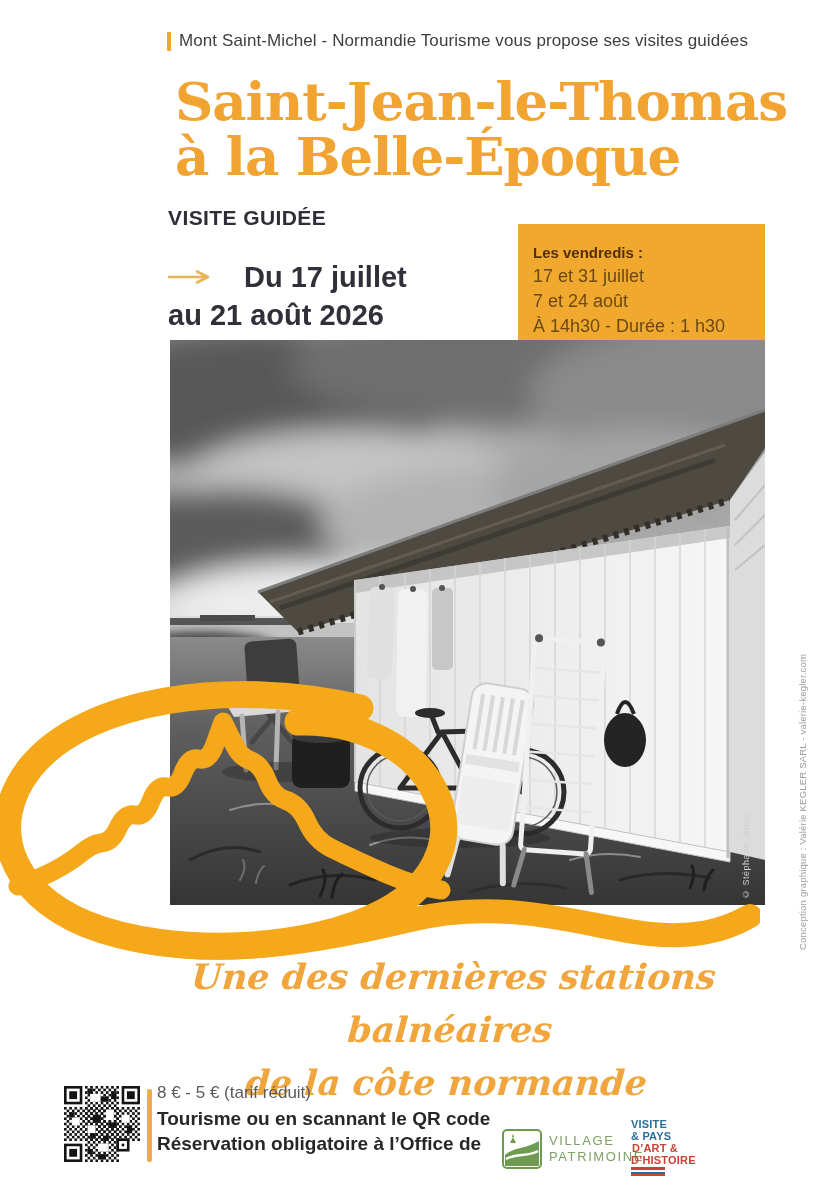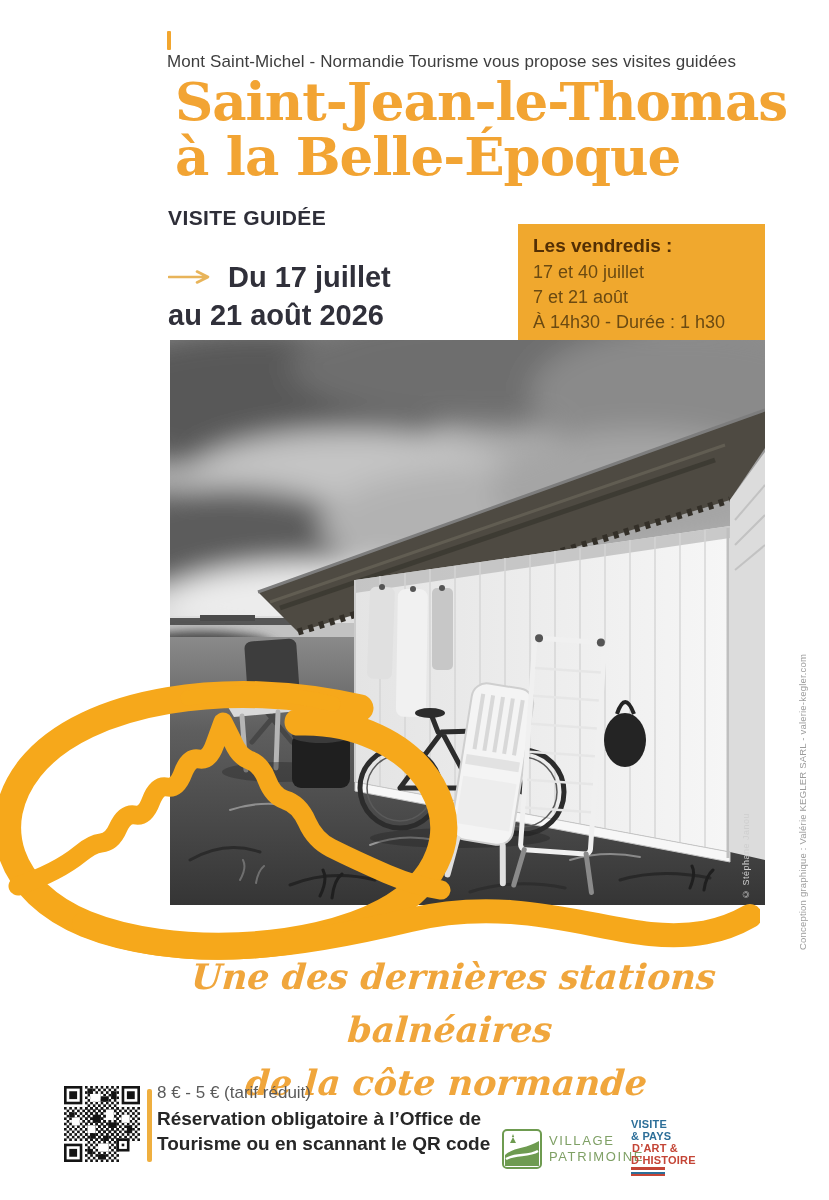--- a/index.html
+++ b/index.html
@@ -1,36 +1,36 @@
 <!DOCTYPE html>
 <html><head>
 <meta charset="utf-8">
 <style>
   html,body{margin:0;padding:0;background:#e8e8e8;}
   .page{position:relative;width:829px;height:1200px;background:#ffffff;overflow:hidden;
         font-family:"Liberation Sans",sans-serif;margin:0 auto;}
 
   
-  .kicker{position:absolute;left:167px;top:31px;display:flex;align-items:flex-start;gap:2px;flex-direction:column;}
+  .kicker{position:absolute;left:167px;top:31px;display:flex;align-items:center;gap:8px;}
   .kicker-bar{width:4px;height:19px;background:#F2A62F;border-radius:1px;flex:0 0 auto;}
   .kicker-text{font-size:17px;color:#3E3E3E;letter-spacing:.1px;}
 
   .title{position:absolute;left:175px;top:74px;margin:0;
          font-family:"DejaVu Serif",serif;font-weight:700;
          font-size:53px;line-height:55px;color:#F2A433;letter-spacing:-1px;}
   .subtitle{position:absolute;left:168px;top:206px;font-size:21px;font-weight:700;
             color:#2E2E38;letter-spacing:.4px;}
 
   .dates{position:absolute;left:168px;top:258px;color:#30303A;font-size:29px;font-weight:600;line-height:38px;}
-  .dates-line1{display:flex;align-items:center;gap:12px;}
+  .dates-line1{display:flex;align-items:center;gap:28px;}
   .arrow-svg{flex:0 0 auto;}
 
   .schedule-box{position:absolute;left:518px;top:224px;width:247px;box-sizing:border-box;
                 background:#F0A82E;padding:11px 15px 12px 15px;}
-  .schedule-heading{font-size:19px;font-weight:700;color:#532F04;margin-bottom:3px;}
+  .schedule-heading{font-size:15px;font-weight:700;color:#532F04;margin-bottom:3px;margin-top:9px;}
   .schedule-line{font-size:18px;color:#6B4A12;line-height:25px;}
 
   
   .photo{position:absolute;left:170px;top:340px;width:595px;height:565px;background:#bfbfbf;overflow:hidden;}
   .photo-credit{position:absolute;right:14px;bottom:6px;writing-mode:vertical-rl;transform:rotate(180deg);
                 font-size:9px;color:#cfcfcf;letter-spacing:.5px;}
 
   
   .swirl{position:absolute;left:-12px;top:676px;pointer-events:none;}
 
@@ -88,22 +88,22 @@
       <svg class="arrow-svg" width="48" height="14" viewBox="0 0 48 14">
         <path d="M1 7 H38 M29 1.5 L40 7 L29 12.5" fill="none" stroke="#E8B45A" stroke-width="2.6" stroke-linecap="round" stroke-linejoin="round"></path>
       </svg>
       <span>Du 17 juillet</span>
     </div>
     <div>au 21 août 2026</div>
   </div>
 
   <div class="schedule-box">
     <div class="schedule-heading">Les vendredis :</div>
-    <div class="schedule-line">17 et 40 juillet</div>
-    <div class="schedule-line">7 et 21 août</div>
+    <div class="schedule-line">17 et 31 juillet</div>
+    <div class="schedule-line">7 et 24 août</div>
     <div class="schedule-line">À 14h30 - Durée : 1 h30</div>
   </div>
 
   <div class="photo">
     <svg width="595" height="565" viewBox="0 0 595 565">
       <defs>
         <linearGradient id="sky" x1="0" y1="0" x2="0" y2="1">
           <stop offset="0" stop-color="#8f8f8f"></stop>
             <stop offset=".7" stop-color="#c9c9c9"></stop>
             <stop offset="1" stop-color="#e6e6e6"></stop>
@@ -318,22 +318,22 @@
       <rect x="20" y="20" width="5" height="5" fill="#141414"></rect>
         <rect x="21" y="21" width="3" height="3" fill="#fff"></rect>
         <rect x="22" y="22" width="1" height="1" fill="#141414"></rect>
     </g>
   </svg>
 
   <div class="footer-divider"></div>
 
   <div class="footer-text">
     <div class="price-line">8 € - 5 € (tarif réduit)</div>
+    <div class="resa-line">Tourisme ou en scannant le QR code</div>
     <div class="resa-line">Réservation obligatoire à l’Office de</div>
-    <div class="resa-line">Tourisme ou en scannant le QR code</div>
   </div>
 
   <div class="logo-village">
     <svg width="40" height="40" viewBox="0 0 40 40">
       <rect x="1" y="1" width="38" height="38" rx="4" fill="none" stroke="#6E9B50" stroke-width="2"></rect>
       <path d="M3 26 C 12 18 24 20 37 12 L 37 37 L 3 37 Z" fill="#6E9B50"></path>
       <path d="M4 30 C 14 24 26 28 36 22" stroke="#ffffff" stroke-width="2.5" fill="none"></path>
       <path d="M8 14 l3 -6 l3 6 z M9.8 8 l1.2 -3 l1.2 3 z" fill="#6E9B50"></path>
     </svg>
     <div class="village-text">

